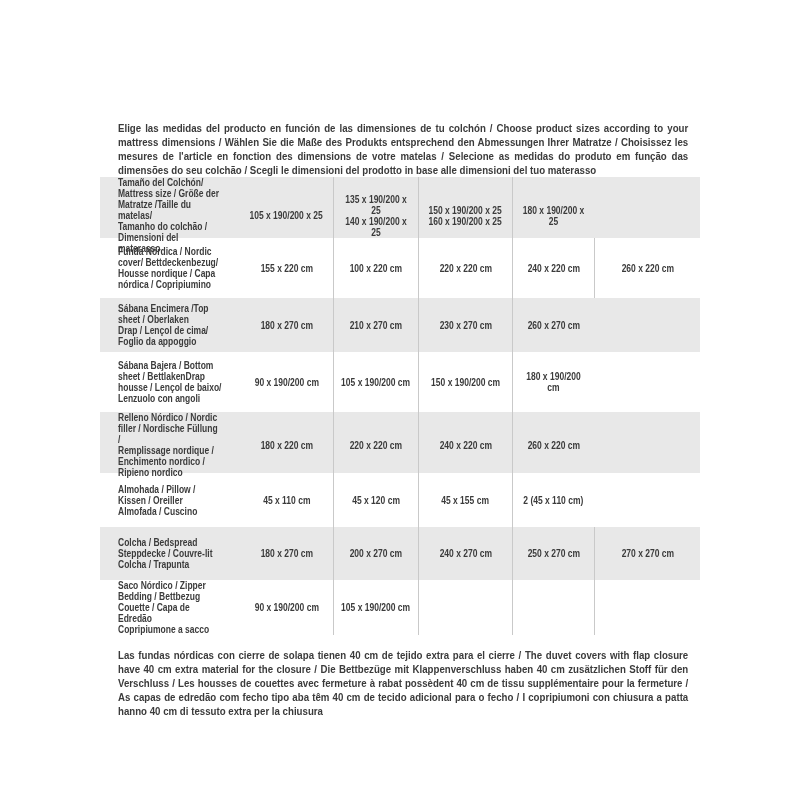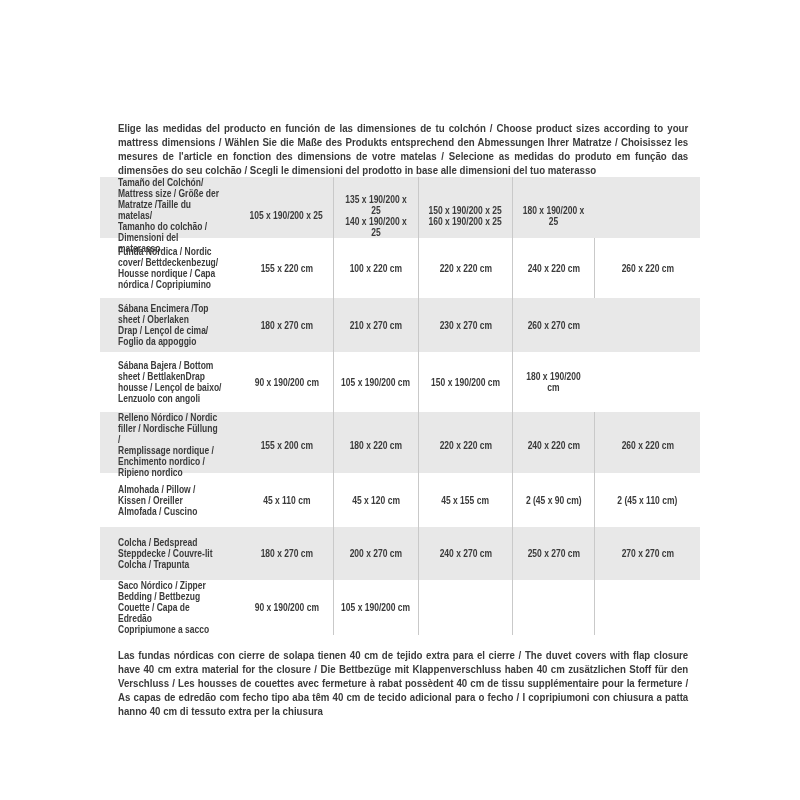--- a/index.html
+++ b/index.html
@@ -130,23 +130,20 @@
 
   <div class="trow shaded" style="height:61px">
     <div class="cell label">
         <span class="ctext">Relleno Nórdico / Nordic
 filler / Nordische Füllung /
 Remplissage nordique /
 Enchimento nordico /
 Ripieno nordico</span>
       </div>
     <div class="cell val">
-        <span class="ctext">155 x 200 cm</span>
-      </div>
-    <div class="cell val">
         <span class="ctext">180 x 220 cm</span>
       </div>
     <div class="cell val">
         <span class="ctext">220 x 220 cm</span>
       </div>
     <div class="cell val">
         <span class="ctext">240 x 220 cm</span>
       </div>
     <div class="cell val">
         <span class="ctext">260 x 220 cm</span>
@@ -160,23 +157,20 @@
 Almofada / Cuscino</span>
       </div>
     <div class="cell val">
         <span class="ctext">45 x 110 cm</span>
       </div>
     <div class="cell val">
         <span class="ctext">45 x 120 cm</span>
       </div>
     <div class="cell val">
         <span class="ctext">45 x 155 cm</span>
-      </div>
-    <div class="cell val">
-        <span class="ctext">2 (45 x 90 cm)</span>
       </div>
     <div class="cell val">
         <span class="ctext">2 (45 x 110 cm)</span>
       </div>
   </div>
 
   <div class="trow shaded" style="height:53px">
     <div class="cell label">
         <span class="ctext">Colcha / Bedspread
 Steppdecke / Couvre-lit

